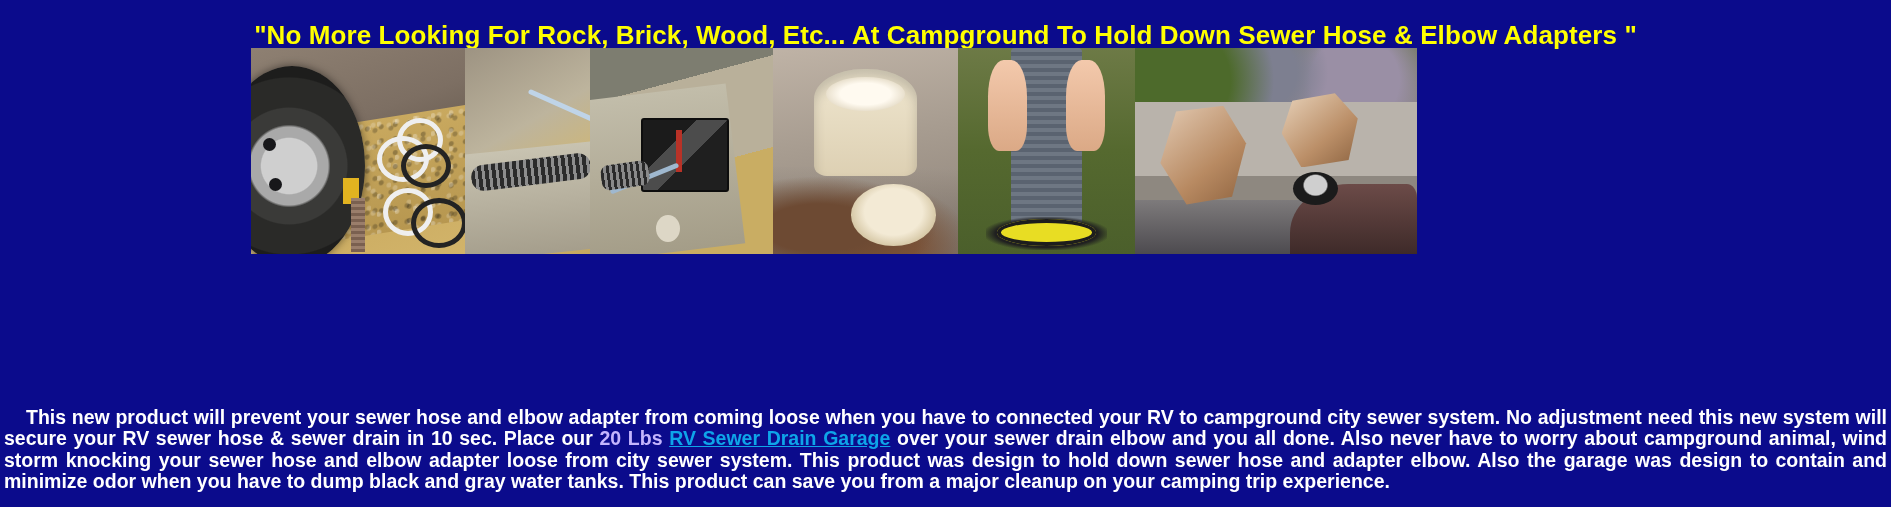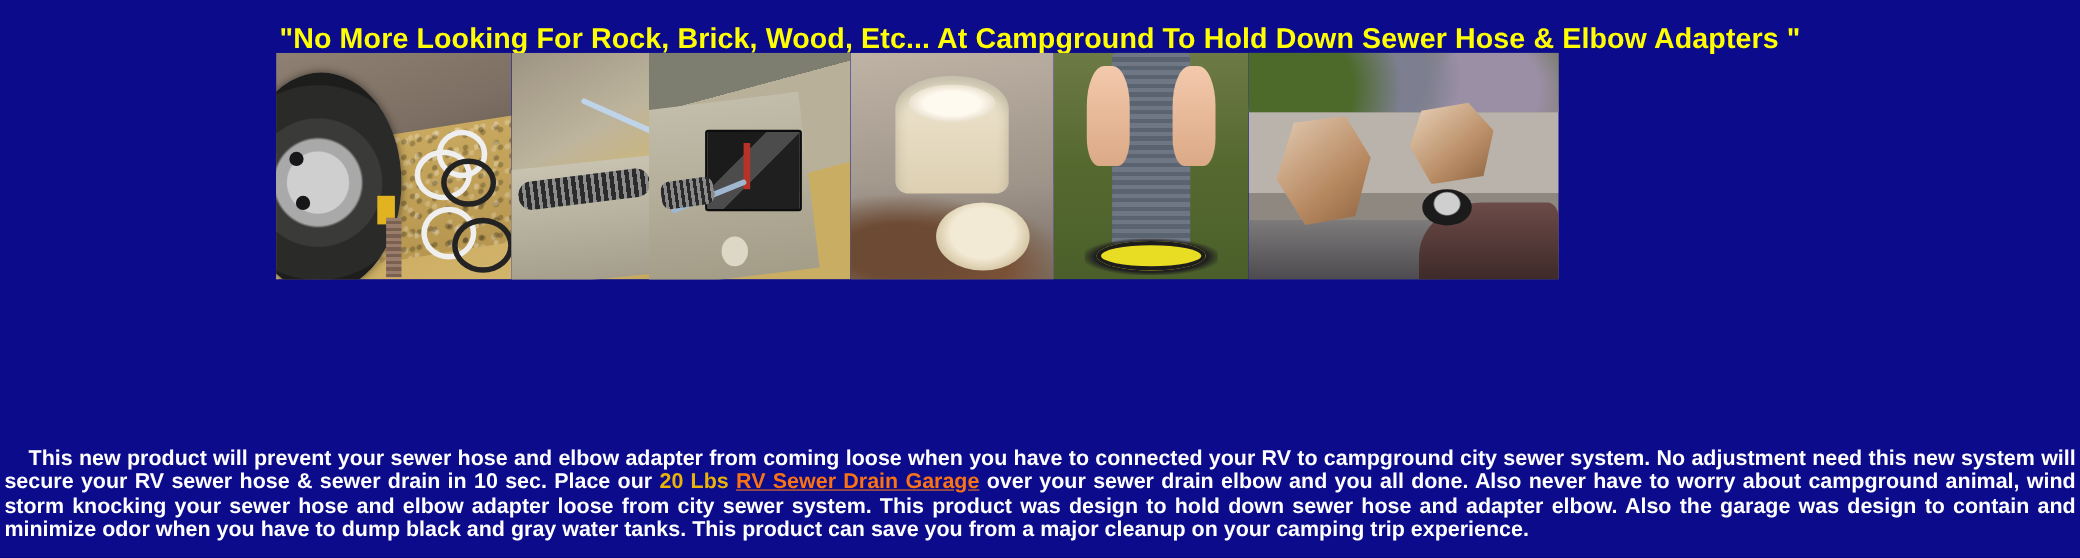--- a/index.html
+++ b/index.html
@@ -241,23 +241,23 @@
     box-sizing: border-box;
     color: #ffffff;
     font-family: "Liberation Sans", sans-serif;
     font-weight: bold;
     font-size: 19.5px;
     line-height: 21.5px;
     text-align: justify;
     text-align-last: left;
   }
   .body-copy .indent { display:inline-block; width: 22px; }
-  .hl-yellow { color:#eab308; }
+  .hl-yellow { color:#c4b5fd; }
   .link {
-    color:#f97316;
+    color:#0ea5e9;
     text-decoration: underline;
     cursor: pointer;
   }
 </style>
 </head>
 <body>
 
 <div id="page">
 
   <h1 class="headline">"No More Looking For Rock, Brick, Wood, Etc... At Campground To Hold Down Sewer Hose &amp; Elbow Adapters "</h1>

